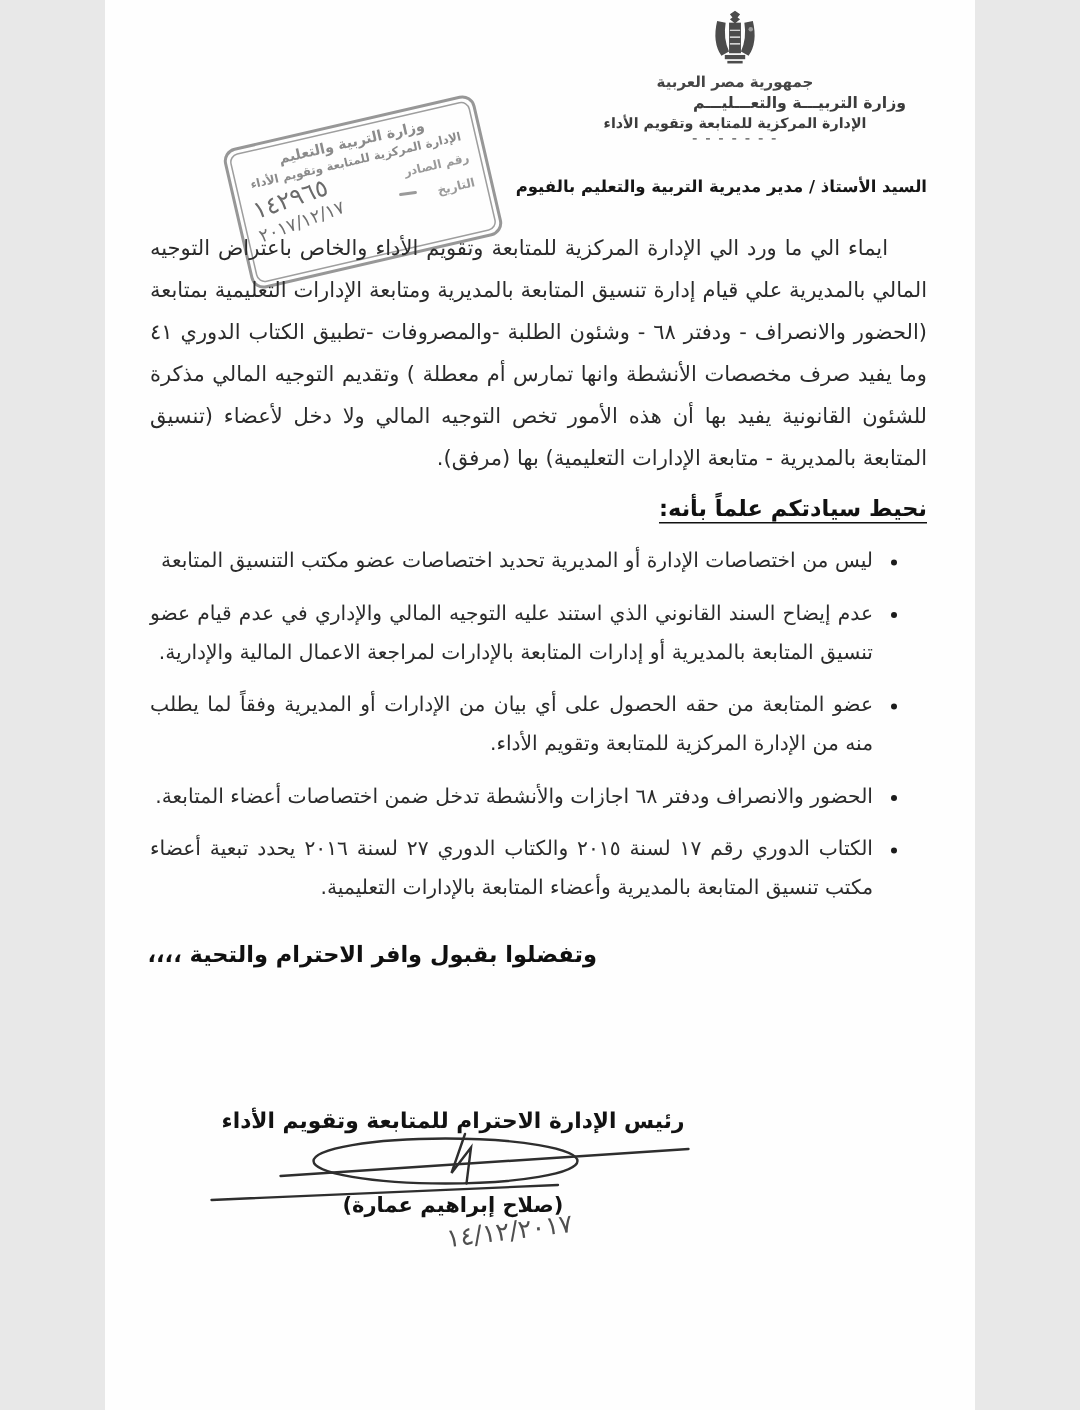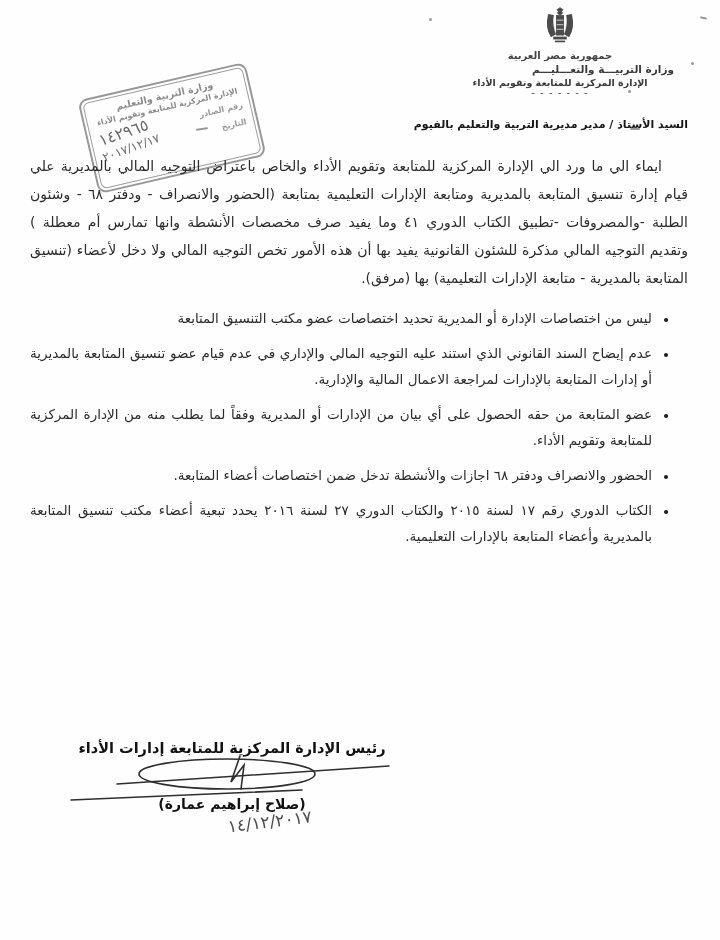--- a/index.html
+++ b/index.html
@@ -1,18 +1,18 @@
 <!DOCTYPE html>
 <html lang="ar" dir="rtl"><head>
 <meta charset="utf-8">
 <style>
   html,body{margin:0;padding:0;background:#e8e8e8;}
   .page{
     position:relative;
-    width:720px;height:940px;
+    width:580px;height:940px;
     margin:0 auto;
     background:#fefefe;
     overflow:hidden;
     direction:rtl;
     font-family:"DejaVu Sans",sans-serif;
     color:#242424;
   }
   
   .letterhead{
     position:absolute;top:6px;right:46px;width:228px;
@@ -114,31 +114,35 @@
     </div>
     <div class="stamp-date-row">
       <span class="stamp-label">التاريخ</span>
       <span class="stamp-date">٢٠١٧/١٢/١٧</span>
     </div>
   </div>
 
   <div class="content">
     <div class="addressee">السيد الأستاذ / مدير مديرية التربية والتعليم بالفيوم</div>
     <div class="body-par">ايماء الي ما ورد الي الإدارة المركزية للمتابعة وتقويم الأداء والخاص باعتراض التوجيه المالي بالمديرية علي قيام إدارة تنسيق المتابعة بالمديرية ومتابعة الإدارات التعليمية بمتابعة (الحضور والانصراف - ودفتر ٦٨ - وشئون الطلبة -والمصروفات -تطبيق الكتاب الدوري ٤١ وما يفيد صرف مخصصات الأنشطة وانها تمارس أم معطلة ) وتقديم التوجيه المالي مذكرة للشئون القانونية يفيد بها أن هذه الأمور تخص التوجيه المالي ولا دخل لأعضاء (تنسيق المتابعة بالمديرية - متابعة الإدارات التعليمية) بها (مرفق).</div>
+    <div class="notice">
+      <span>نحيط سيادتكم علماً بأنه:</span>
+    </div>
     <ul class="points">
       <li>ليس من اختصاصات الإدارة أو المديرية تحديد اختصاصات عضو مكتب التنسيق المتابعة</li>
       <li>عدم إيضاح السند القانوني الذي استند عليه التوجيه المالي والإداري في عدم قيام عضو تنسيق المتابعة بالمديرية أو إدارات المتابعة بالإدارات لمراجعة الاعمال المالية والإدارية.</li>
       <li>عضو المتابعة من حقه الحصول على أي بيان من الإدارات أو المديرية وفقاً لما يطلب منه من الإدارة المركزية للمتابعة وتقويم الأداء.</li>
       <li>الحضور والانصراف ودفتر ٦٨ اجازات والأنشطة تدخل ضمن اختصاصات أعضاء المتابعة.</li>
       <li>الكتاب الدوري رقم ١٧ لسنة ٢٠١٥ والكتاب الدوري ٢٧ لسنة ٢٠١٦ يحدد تبعية أعضاء مكتب تنسيق المتابعة بالمديرية وأعضاء المتابعة بالإدارات التعليمية.</li>
     </ul>
+    <div class="closing">وتفضلوا بقبول وافر الاحترام والتحية ،،،،</div>
   </div>
 
   <div class="sig-block">
-    <div class="sig-title">رئيس الإدارة المركزية للمتابعة إدارات الأداء</div>
+    <div class="sig-title">رئيس الإدارة الاحترام للمتابعة وتقويم الأداء</div>
     <svg class="sig-scribble" width="330" height="62" viewBox="0 0 330 62" aria-hidden="true">
       <g fill="none" stroke="#2e2e2e" stroke-width="1.6" stroke-linecap="round">
         <ellipse cx="160" cy="24" rx="88" ry="15"></ellipse>
         <path d="M50 34 L322 16"></path>
         <path d="M173 6 l-9 26 l13 -17 l-3 24"></path>
         <path d="M4 50 L235 40"></path>
       </g>
     </svg>
     <div class="sig-name">(صلاح إبراهيم عمارة)</div>
     <div class="sig-date">١٤/١٢/٢٠١٧</div>

